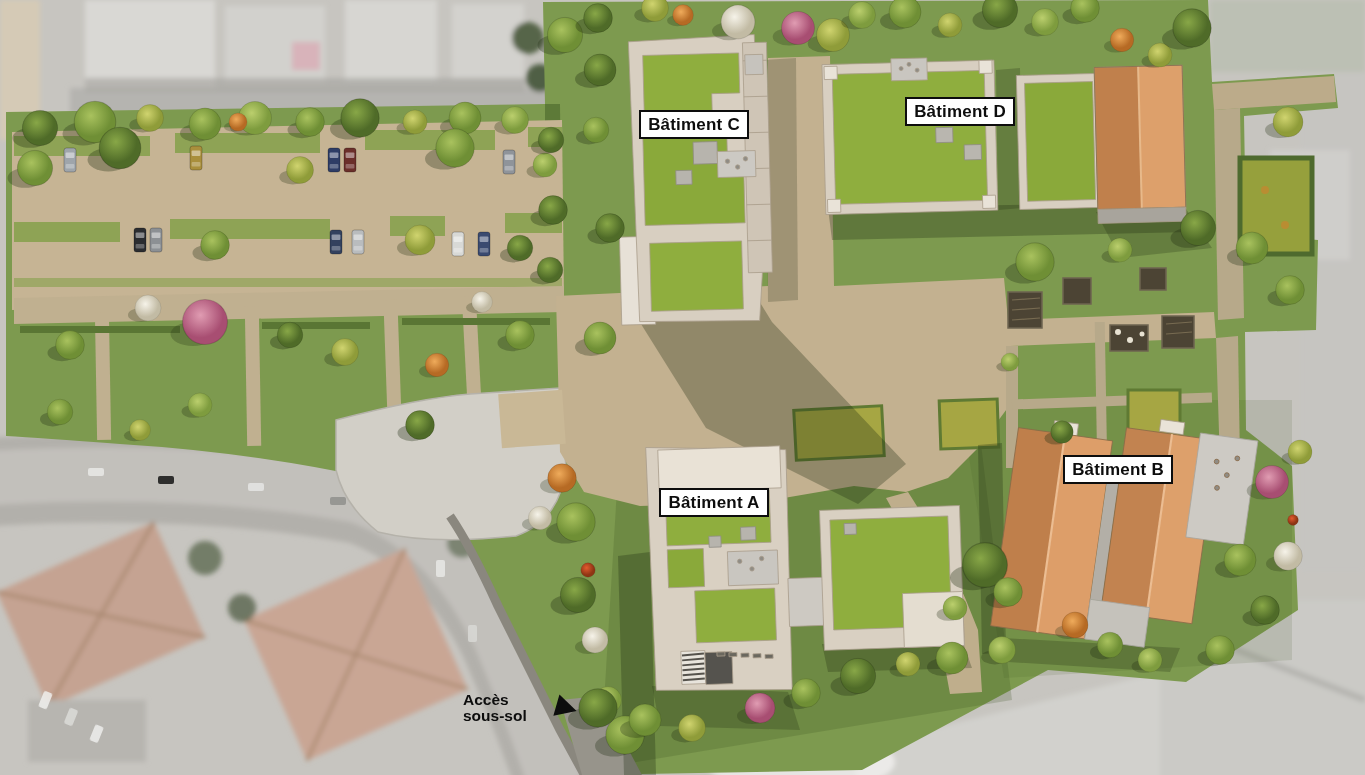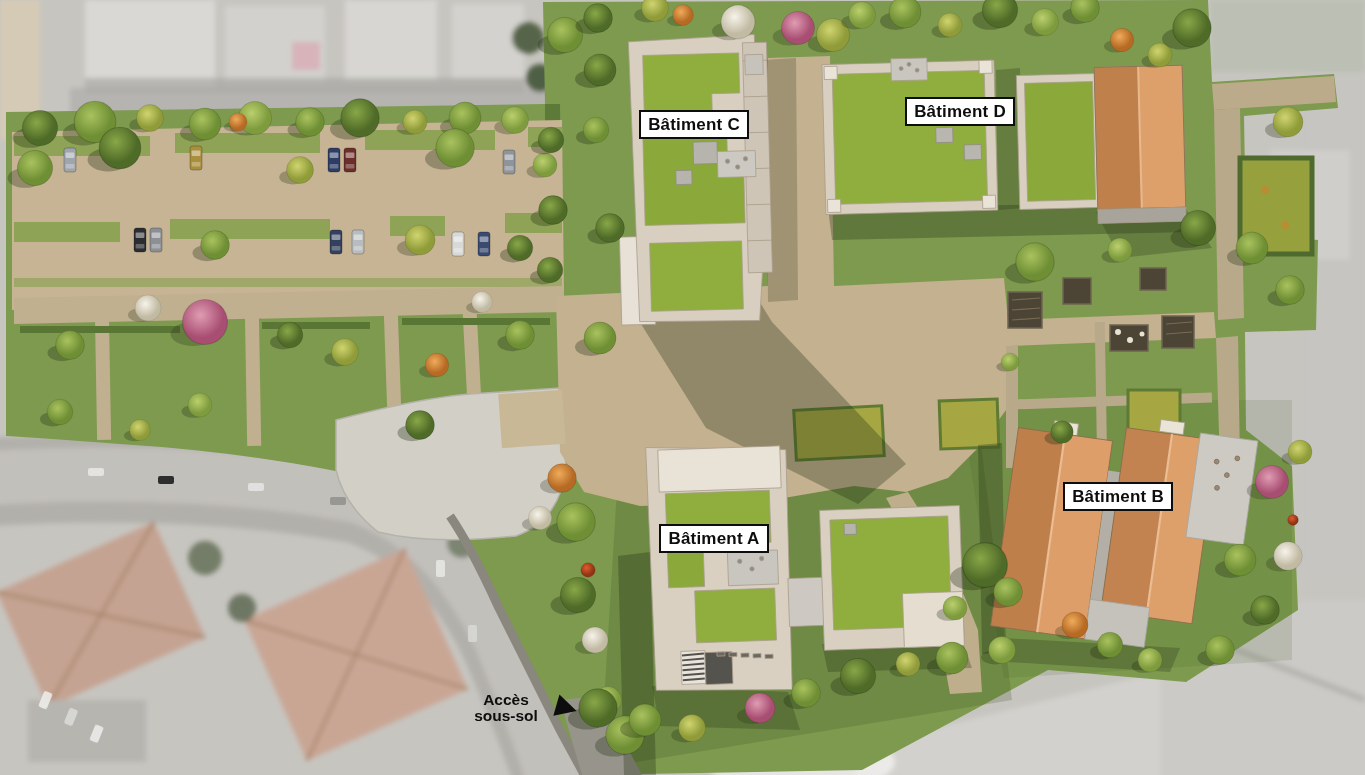--- a/index.html
+++ b/index.html
@@ -3,21 +3,21 @@
 <meta charset="utf-8">
 <style>
   html,body{margin:0;padding:0;background:#9a9a96;}
   .stage{position:relative;width:1365px;height:775px;overflow:hidden;
          font-family:"Liberation Sans",sans-serif;background:#c7c5c0;}
   .stage svg{position:absolute;left:0;top:0;}
   .bldg-label{position:absolute;width:110px;height:29px;background:#ffffff;
       border:2px solid #0d0d0d;color:#0d0d0d;font-weight:700;font-size:17px;
       display:flex;align-items:center;justify-content:center;letter-spacing:.2px;
       box-sizing:border-box;white-space:nowrap;}
-  .access{position:absolute;left:463px;top:692px;width:86px;text-align:center;
+  .access{position:absolute;left:463px;top:692px;width:86px;text-align:left;
       color:#0d0d0d;font-weight:700;font-size:15.5px;line-height:16px;}
   .access-arrow{position:absolute;left:556px;top:697px;width:0;height:0;
       border-top:11px solid transparent;border-bottom:11px solid transparent;
       border-left:21px solid #0d0d0d;transform:rotate(16deg);}
 </style>
 </head>
 <body>
 
 <div class="stage">
 <svg width="1365" height="775" viewBox="0 0 1365 775">
@@ -484,21 +484,21 @@
 
     <use href="#tB" transform="translate(600,70)"></use>
         <use href="#tA" transform="translate(596,130) scale(0.8)"></use>
         <use href="#tB" transform="translate(610,228) scale(0.9)"></use>
         <use href="#tA" transform="translate(600,338)"></use>
   </g>
 </svg>
 
 <div class="bldg-label" style="left:639px;top:94px;margin-top:16px;">Bâtiment C</div>
 <div class="bldg-label" style="left:905px;top:97px;">Bâtiment D</div>
-<div class="bldg-label" style="left:659px;top:524px;">Bâtiment A</div>
-<div class="bldg-label" style="left:1063px;top:482px;text-align:center;">Bâtiment B</div>
+<div class="bldg-label" style="left:659px;top:488px;">Bâtiment A</div>
+<div class="bldg-label" style="left:1063px;top:455px;text-align:center;">Bâtiment B</div>
 
 <div class="access">
   <div>Accès</div>
   <div>sous-sol</div>
 </div>
 <div class="access-arrow"></div>
 </div>
 
 </body></html>

